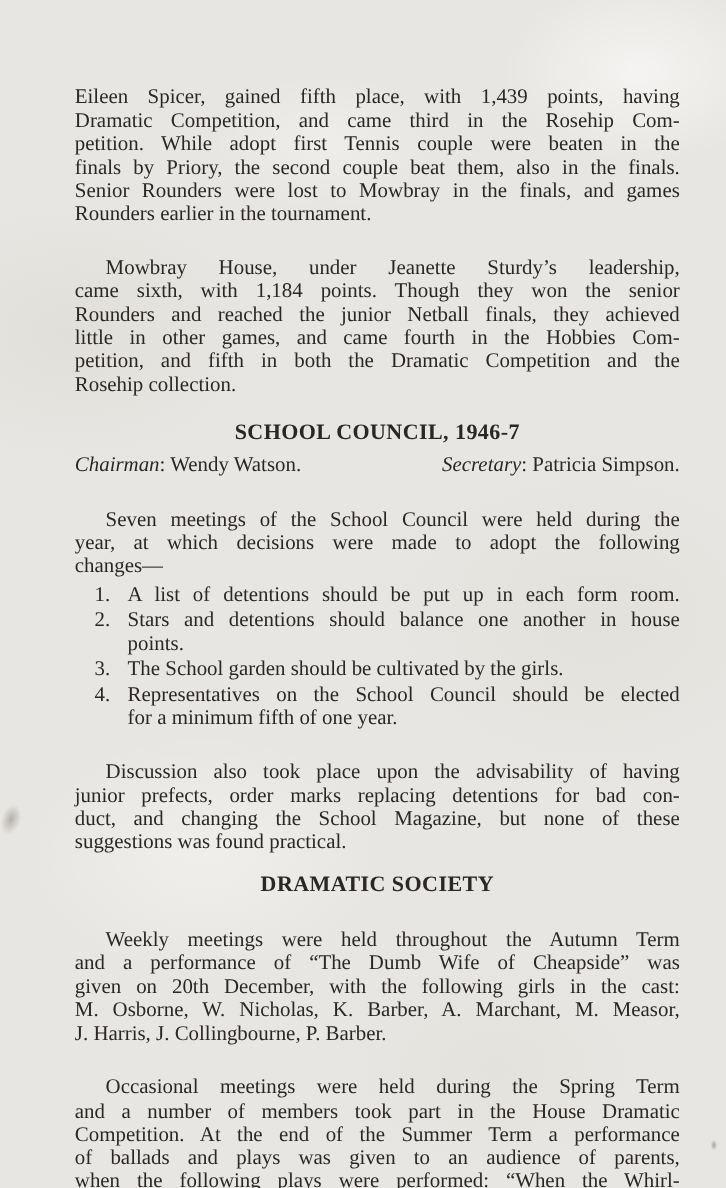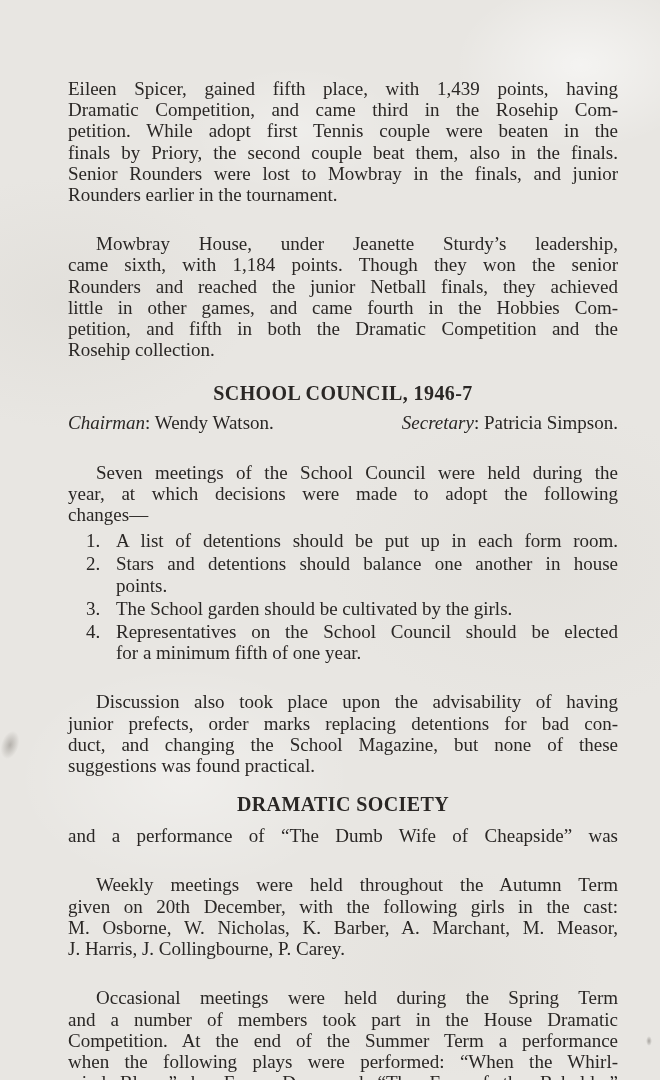--- a/index.html
+++ b/index.html
@@ -103,21 +103,21 @@
 <div class="smudge"></div>
 <div class="speck"></div>
 
 <div class="content">
 
   <div class="para">
     <div class="ln j">Eileen Spicer, gained fifth place, with 1,439 points, having</div>
     <div class="ln j">Dramatic Competition, and came third in the Rosehip Com-</div>
     <div class="ln j">petition.  While adopt first Tennis couple were beaten in the</div>
     <div class="ln j">finals by Priory, the second couple beat them, also in the finals.</div>
-    <div class="ln j">Senior Rounders were lost to Mowbray in the finals, and junior</div>
+    <div class="ln j">Senior Rounders were lost to Mowbray in the finals, and games</div>
     <div class="ln n">Rounders earlier in the tournament.</div>
   </div>
 
   <div class="para">
     <div class="ln j ind">Mowbray House, under Jeanette Sturdy’s leadership,</div>
     <div class="ln j">came sixth, with 1,184 points.  Though they won the senior</div>
     <div class="ln j">Rounders and reached the junior Netball finals, they achieved</div>
     <div class="ln j">little in other games, and came fourth in the Hobbies Com-</div>
     <div class="ln j">petition, and fifth in both the Dramatic Competition and the</div>
     <div class="ln n">Rosehip collection.</div>
@@ -168,31 +168,32 @@
   <div class="para para-outro">
     <div class="ln j ind">Discussion also took place upon the advisability of having</div>
     <div class="ln j">junior prefects, order marks replacing detentions for bad con-</div>
     <div class="ln j">duct, and changing the School Magazine, but none of these</div>
     <div class="ln n">suggestions was found practical.</div>
   </div>
 
   <h2 class="heading h-dramatic">DRAMATIC SOCIETY</h2>
 
   <div class="para s2-para1">
+    <div class="ln j ind">Weekly meetings were held throughout the Autumn Term</div>
     <div class="ln j">and a performance of “The Dumb Wife of Cheapside” was</div>
-    <div class="ln j ind">Weekly meetings were held throughout the Autumn Term</div>
     <div class="ln j">given on 20th December, with the following girls in the cast:</div>
     <div class="ln j">M. Osborne, W. Nicholas, K. Barber, A. Marchant, M. Measor,</div>
-    <div class="ln n">J. Harris, J. Collingbourne, P. Carey.</div>
+    <div class="ln n">J. Harris, J. Collingbourne, P. Barber.</div>
   </div>
 
   <div class="para">
     <div class="ln j ind">Occasional meetings were held during the Spring Term</div>
     <div class="ln j">and a number of members took part in the House Dramatic</div>
     <div class="ln j">Competition.  At the end of the Summer Term a performance</div>
+    <div class="ln j">of ballads and plays was given to an audience of parents,</div>
     <div class="ln j">when the following plays were performed: “When the Whirl-</div>
     <div class="ln j">wind Blows” by Essex Dane and “The Eye of the Beholder”</div>
     <div class="ln n">by C. Grainger.</div>
   </div>
 
   <div class="page-num">8</div>
 
 </div>
 
 </body></html>

